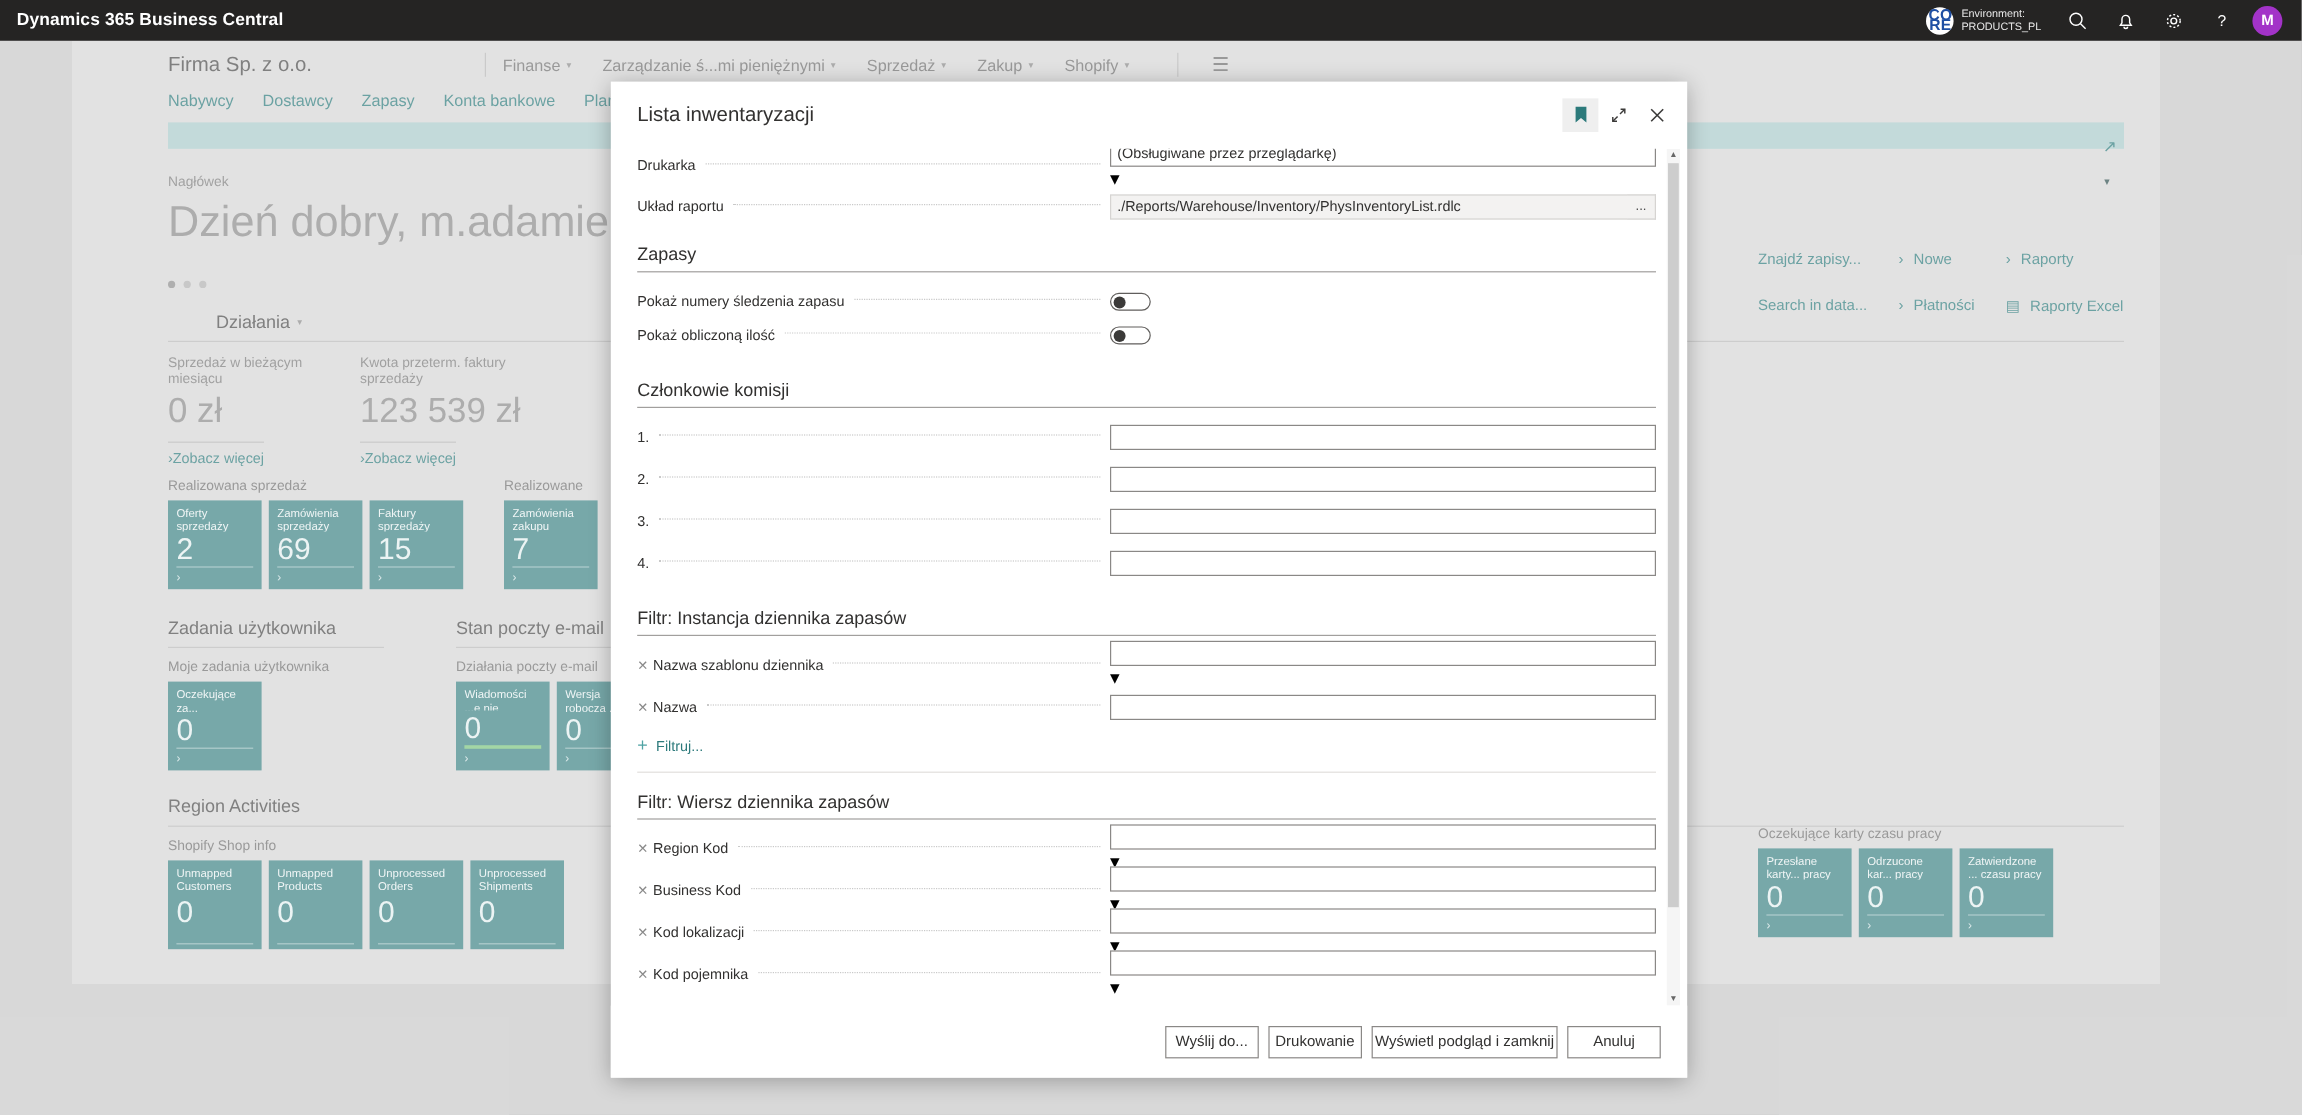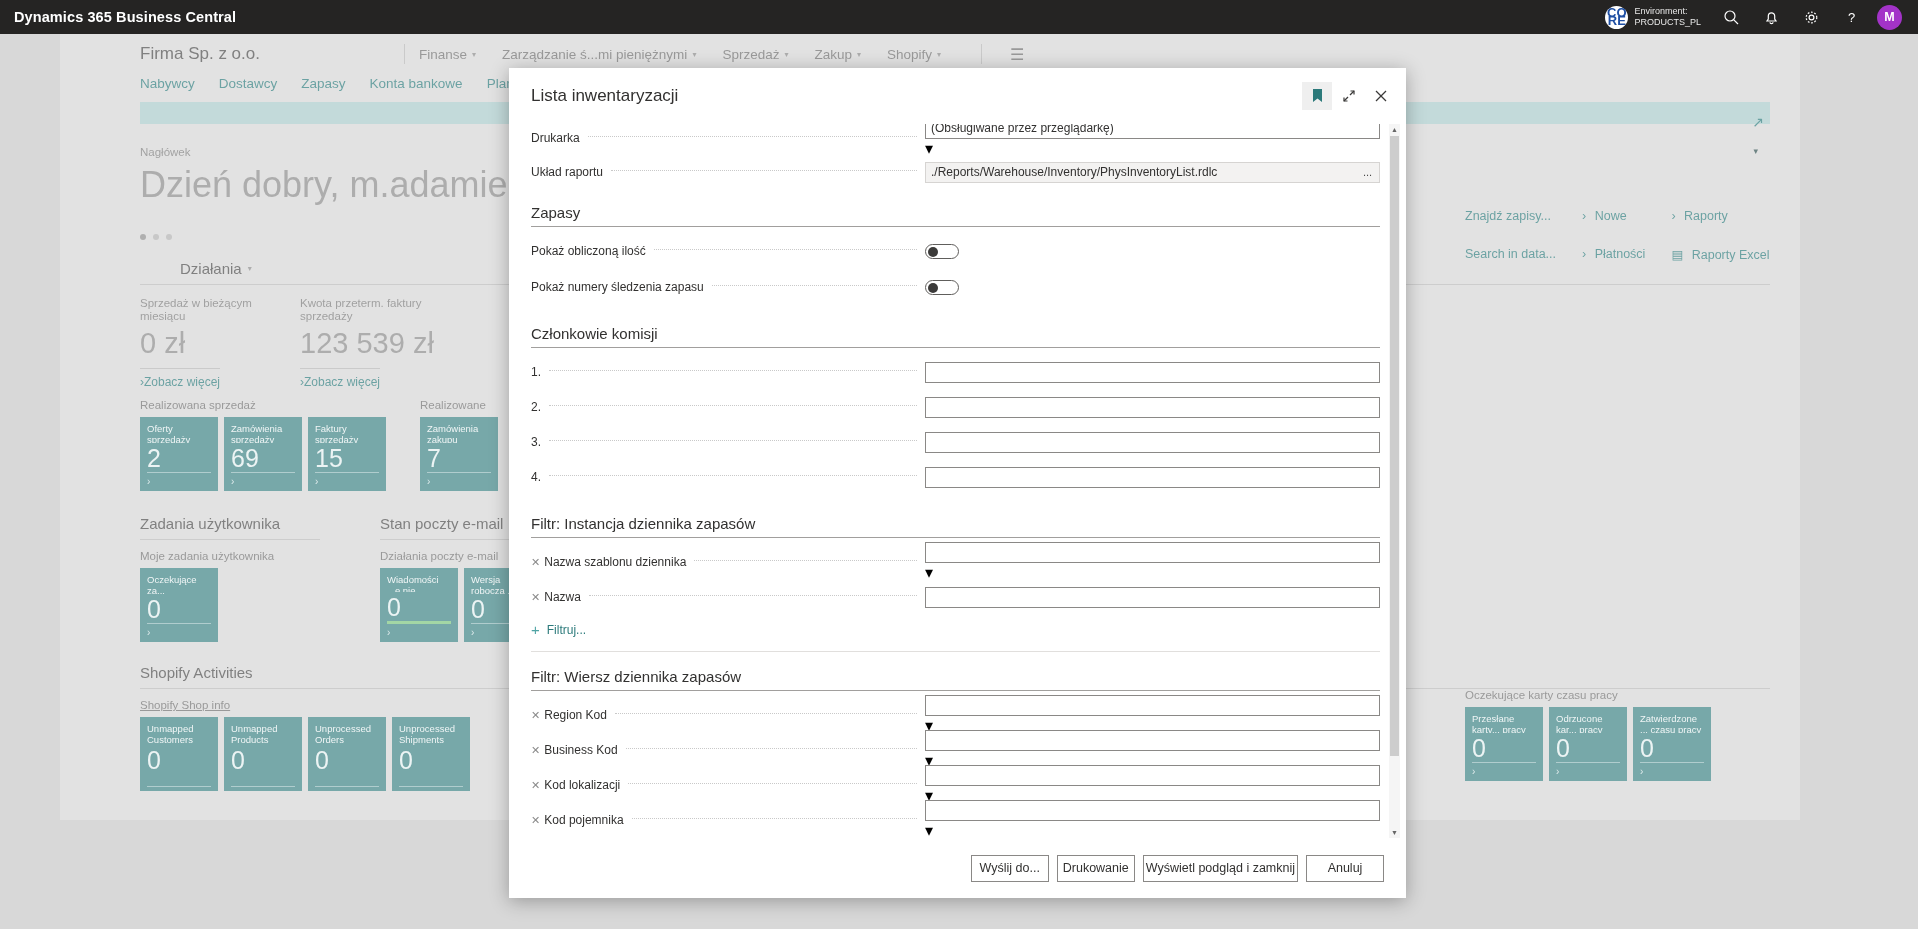--- a/index.html
+++ b/index.html
@@ -486,23 +486,23 @@
               <div class="tile-value">0</div>
               <div class="tile-rule"></div>
               <div class="tile-chev">›</div>
             </div>
           </div>
         </div>
       </div>
     </div>
 
     <div class="sect" style="margin-top:22px;">
-      <div class="colhead">Shopify Activities</div>
+      <div class="colhead">Region Activities</div>
       <div class="sect-rule"></div>
-      <div class="tilegroup-label" style="margin-top:10px;text-decoration:underline;">Shopify Shop info</div>
+      <div class="tilegroup-label" style="margin-top:10px;">Shopify Shop info</div>
       <div class="tiles">
         <div class="tile">
           <div class="tile-label">Unmapped Customers</div>
           <div class="tile-value">0</div>
           <div class="tile-rule"></div>
         </div>
         <div class="tile">
           <div class="tile-label">Unmapped Products</div>
           <div class="tile-value">0</div>
           <div class="tile-rule"></div>
@@ -609,31 +609,31 @@
       <div class="fdots"></div>
       <div class="fctrl">
         <div class="inp readonly">./Reports/Warehouse/Inventory/PhysInventoryList.rdlc</div>
         <div class="ellipsis-btn">...</div>
       </div>
     </div>
 
     <div class="section-head">Zapasy</div>
     <div class="section-rule"></div>
 
-    <div class="frow">
-      <div class="flabel">Pokaż obliczoną ilość</div>
+    <div class="frow" style="margin-top:8px;">
+      <div class="flabel">Pokaż numery śledzenia zapasu</div>
       <div class="fdots"></div>
       <div class="fctrl">
         <div class="toggle">
             <div class="knob"></div>
           </div>
       </div>
     </div>
-    <div class="frow" style="margin-top:8px;">
-      <div class="flabel">Pokaż numery śledzenia zapasu</div>
+    <div class="frow">
+      <div class="flabel">Pokaż obliczoną ilość</div>
       <div class="fdots"></div>
       <div class="fctrl">
         <div class="toggle">
             <div class="knob"></div>
           </div>
       </div>
     </div>
 
     <div class="section-head" style="margin-top:24px;">Członkowie komisji</div>
     <div class="section-rule"></div>

